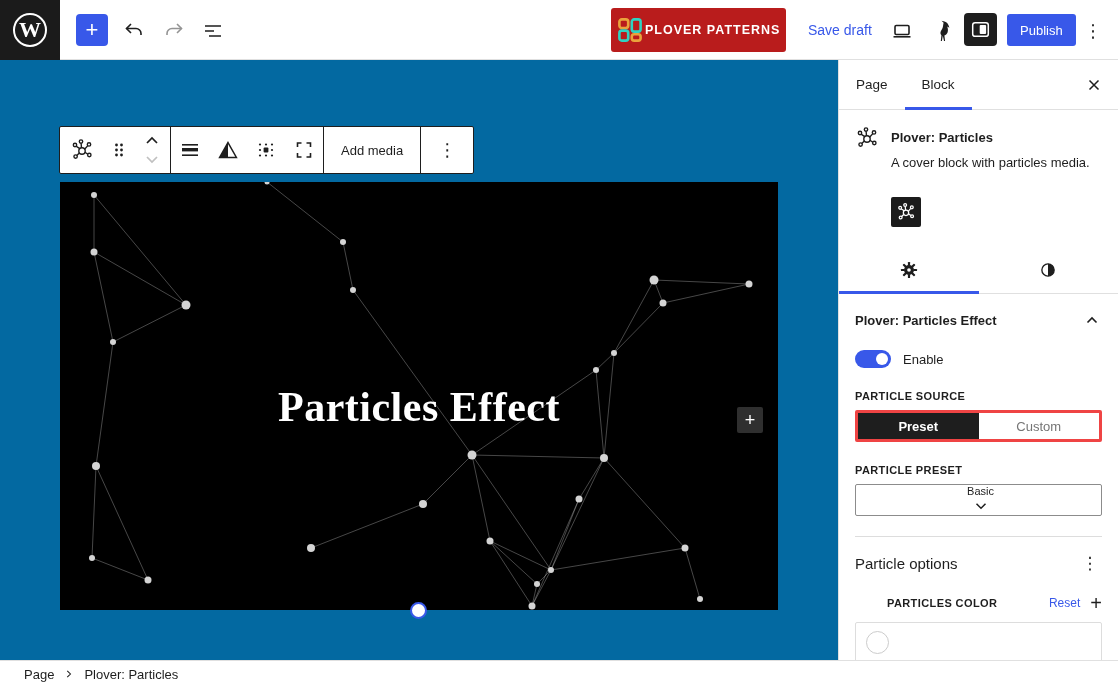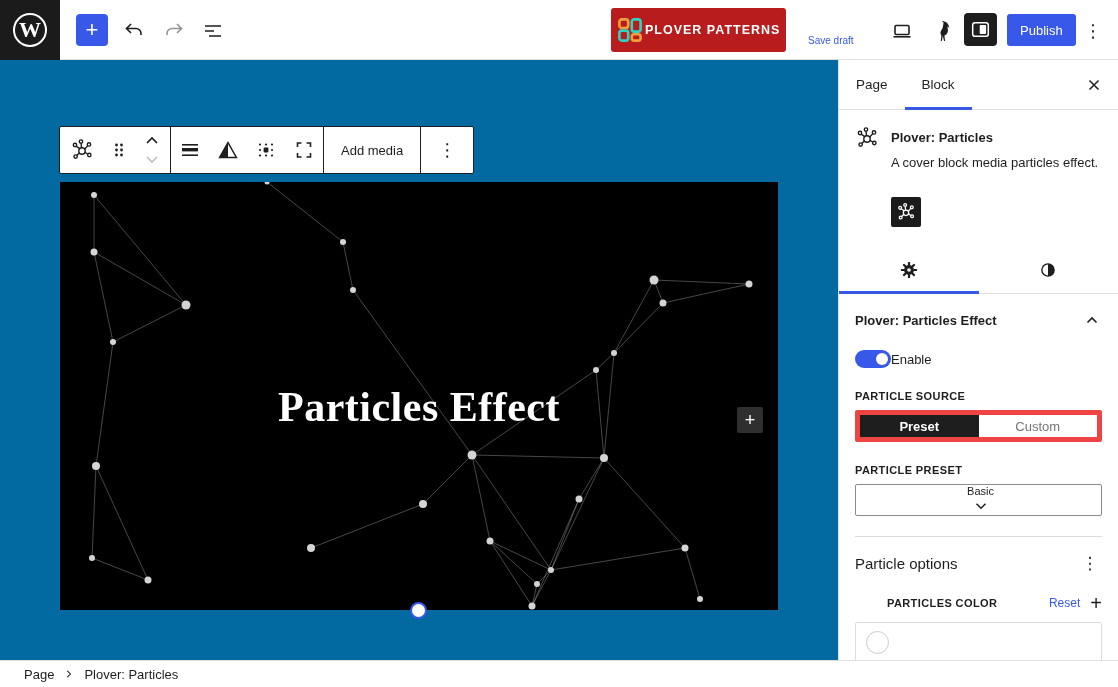--- a/index.html
+++ b/index.html
@@ -22,22 +22,22 @@
   .tb-icon { position:absolute; top:18px; width:26px; height:26px; background:none; border:none;
              display:flex; align-items:center; justify-content:center; cursor:pointer; }
   .cmdbar { position:absolute; left:315px; top:14px; width:280px; height:32px; background:#f0f0f0;
             border:none; border-radius:4px; display:flex; align-items:center; justify-content:center;
             font-size:13px; color:#1e1e1e; cursor:pointer; }
   .cmd-short { position:absolute; right:14px; color:#757575; }
   .patterns-btn { position:absolute; left:611px; top:8px; height:44px; padding:0 6px;
             background:#b91c1c; border:none; border-radius:3px; display:flex; align-items:center;
             gap:2px; cursor:pointer; }
   .patterns-btn span { color:#fff; font-size:12.5px; font-weight:700; letter-spacing:1px; }
-  .save-draft { position:absolute; left:800px; top:24px; height:32px; padding:0 8px; border:none;
-            background:none; color:var(--accent); font-size:10px; cursor:pointer; }
+  .save-draft { position:absolute; left:800px; top:14px; height:32px; padding:0 8px; border:none;
+            background:none; color:var(--accent); font-size:14px; cursor:pointer; }
   .sb-toggle-btn { position:absolute; left:964px; top:13px; width:33px; height:33px;
             background:#1e1e1e; border:none; border-radius:4px; display:flex; align-items:center;
             justify-content:center; cursor:pointer; }
   .publish { position:absolute; left:1007px; top:14px; height:32px; padding:0 13px;
             background:var(--accent); border:none; border-radius:3px; color:#fff; font-size:13px;
             cursor:pointer; }
   .kebab { font-size:18px; color:#1e1e1e; letter-spacing:0; line-height:1; }
 
   
   .canvas { position:absolute; top:60px; left:0; right:280px; bottom:27px; background:#0369a1; overflow:hidden; }
@@ -79,28 +79,28 @@
   .card-swatch { width:30px; height:30px; margin-top:24px; background:#1b1b1b; border:none;
             border-radius:2px; display:flex; align-items:center; justify-content:center; cursor:pointer; }
   .sb-icon-tabs { display:flex; height:47px; border-bottom:1px solid #e0e0e0; }
   .icon-tab { position:relative; flex:1; border:none; background:none; display:flex;
             align-items:center; justify-content:center; cursor:pointer; }
   .icon-tab.active::after { content:""; position:absolute; left:0; right:0; bottom:-1px; height:3px;
             background:var(--accent); }
   .panel { padding:16px; }
   .panel-header { display:flex; align-items:center; justify-content:space-between; cursor:pointer; }
   .panel-title { font-size:13px; font-weight:700; }
-  .toggle-row { display:flex; align-items:center; margin-top:20px; }
+  .toggle-row { display:flex; align-items:center; gap:12px; margin-top:20px; }
   .toggle { position:relative; width:36px; height:18px; border-radius:9px; background:var(--accent);
             display:inline-block; cursor:pointer; }
   .toggle .knob { position:absolute; top:3px; right:3px; width:12px; height:12px; background:#fff;
             border-radius:50%; }
   .toggle-label { font-size:13px; }
   .field-label { font-size:11px; font-weight:600; letter-spacing:0.4px; margin-top:22px; color:#1e1e1e; }
-  .segmented { display:flex; margin-top:8px; height:32px; border:5px solid #ef4444; border-radius:2px;
+  .segmented { display:flex; margin-top:8px; height:32px; border:3px solid #ef4444; border-radius:2px;
             overflow:hidden; }
   .seg { flex:1; border:none; background:#fff; color:#757575; font-size:13px; cursor:pointer; }
   .seg.active { background:var(--dark); color:#fff; font-weight:600; }
   .select { margin-top:8px; height:32px; border:1px solid #8c8c8c; border-radius:2px; display:flex;
             align-items:center; justify-content:space-between; padding:0 8px 0 12px; font-size:11px;
             cursor:pointer; background:#fff;flex-direction:column; }
   .divider { border:none; border-top:1px solid #ddd; margin-top:20px; }
   .options-row { display:flex; align-items:center; justify-content:space-between; margin-top:14px; }
   .options-title { font-size:15px; font-weight:500; }
   .kebab-btn { border:none; background:none; font-size:17px; color:#1e1e1e; cursor:pointer;
@@ -357,21 +357,21 @@
             <circle cx="5" cy="7" r="1.7"></circle>
             <circle cx="11" cy="3.6" r="1.7"></circle>
             <circle cx="19" cy="6.4" r="1.7"></circle>
             <circle cx="19.3" cy="17" r="1.7"></circle>
             <circle cx="5.6" cy="18.6" r="1.7"></circle>
           <path d="M9.8 10.6 L6 8.2 M11.5 9.9 L11.1 5.3 M14.6 11.3 L17.8 7.6 M15 14.2 L17.8 16.2 M9.3 15 L6.8 17.4"></path>
         </svg>
       </span>
       <div class="card-body">
         <div class="card-title">Plover: Particles</div>
-        <div class="card-desc">A cover block media particles effect.</div>
+        <div class="card-desc">A cover block with particles media.</div>
         <button class="card-swatch">
           <svg width="20" height="20" viewBox="0 0 24 24" fill="none" stroke="#fff" stroke-width="1.5">
             <circle cx="12" cy="13" r="3.2"></circle>
               <circle cx="5" cy="7" r="1.7"></circle>
               <circle cx="11" cy="3.6" r="1.7"></circle>
               <circle cx="19" cy="6.4" r="1.7"></circle>
               <circle cx="19.3" cy="17" r="1.7"></circle>
               <circle cx="5.6" cy="18.6" r="1.7"></circle>
             <path d="M9.8 10.6 L6 8.2 M11.5 9.9 L11.1 5.3 M14.6 11.3 L17.8 7.6 M15 14.2 L17.8 16.2 M9.3 15 L6.8 17.4"></path>
           </svg>

